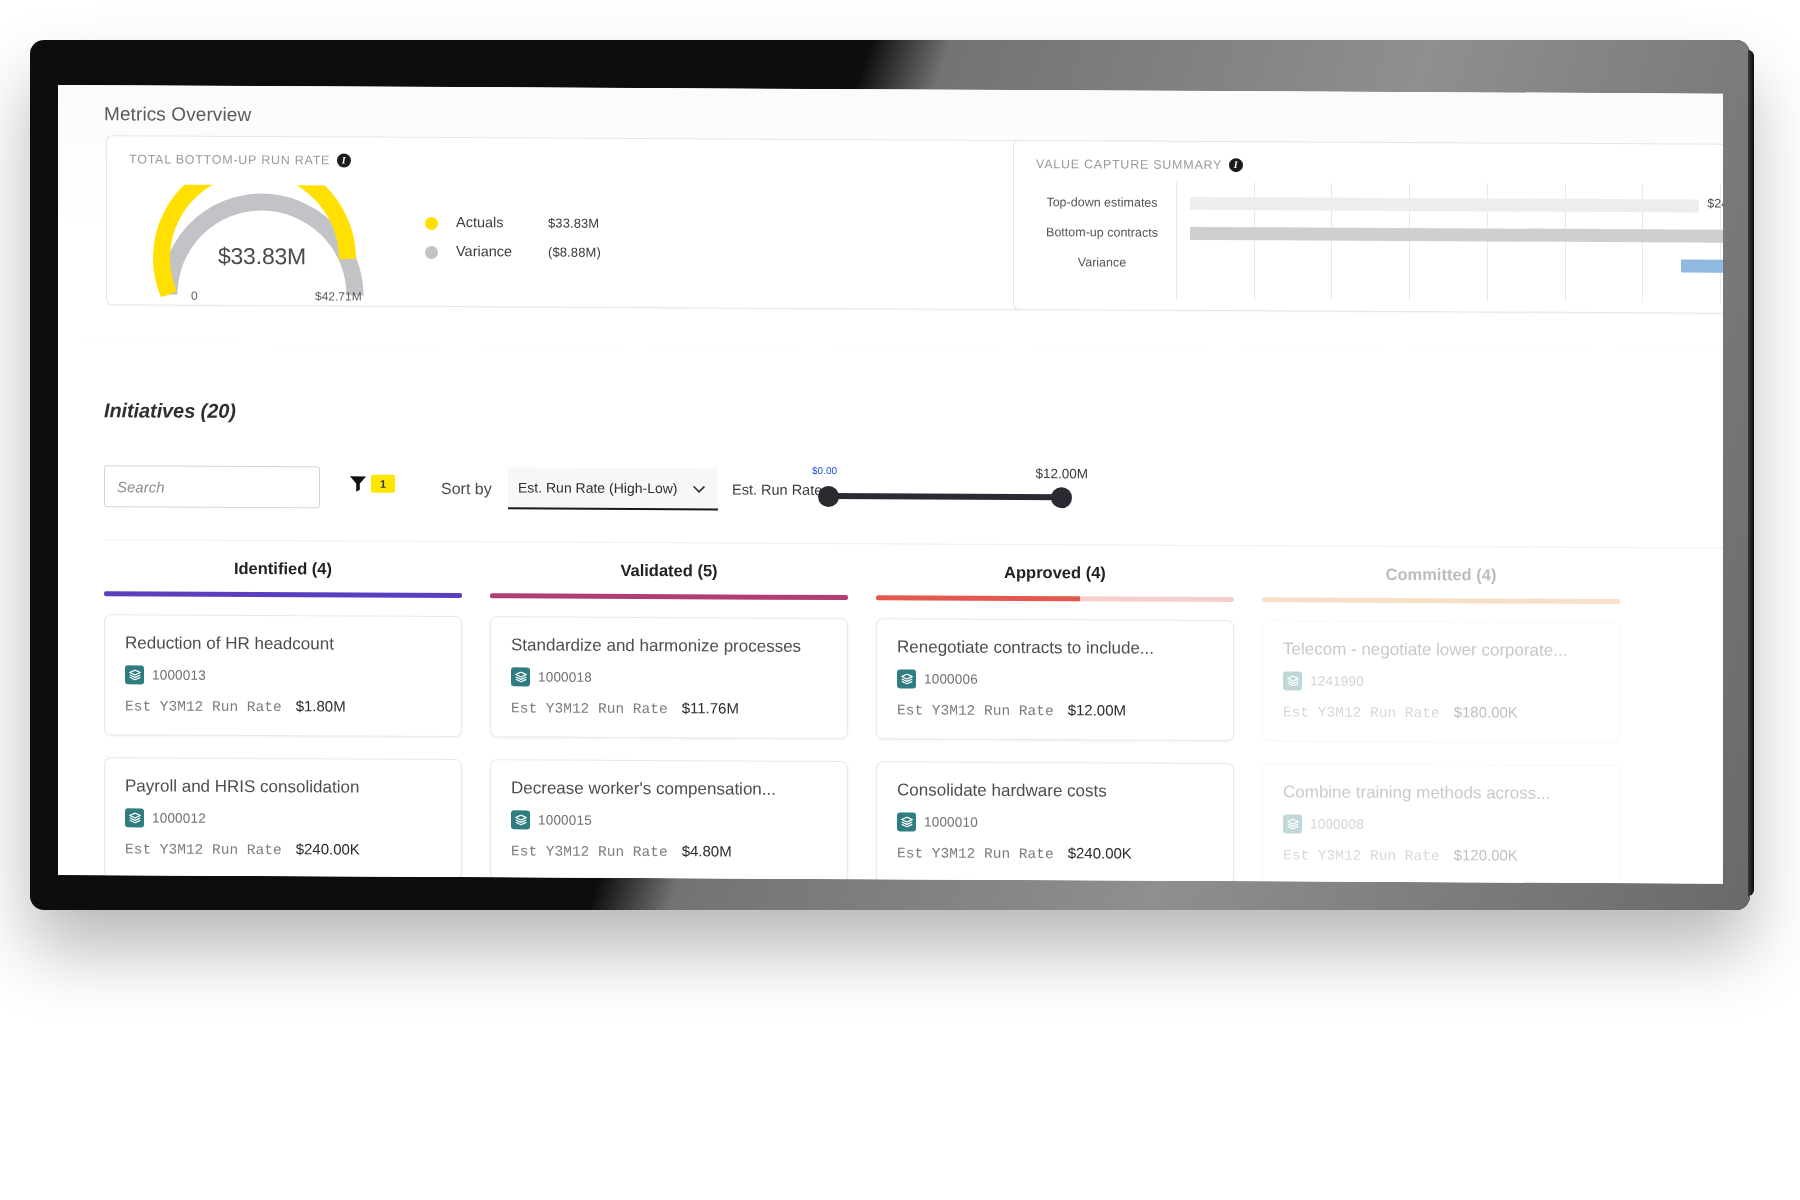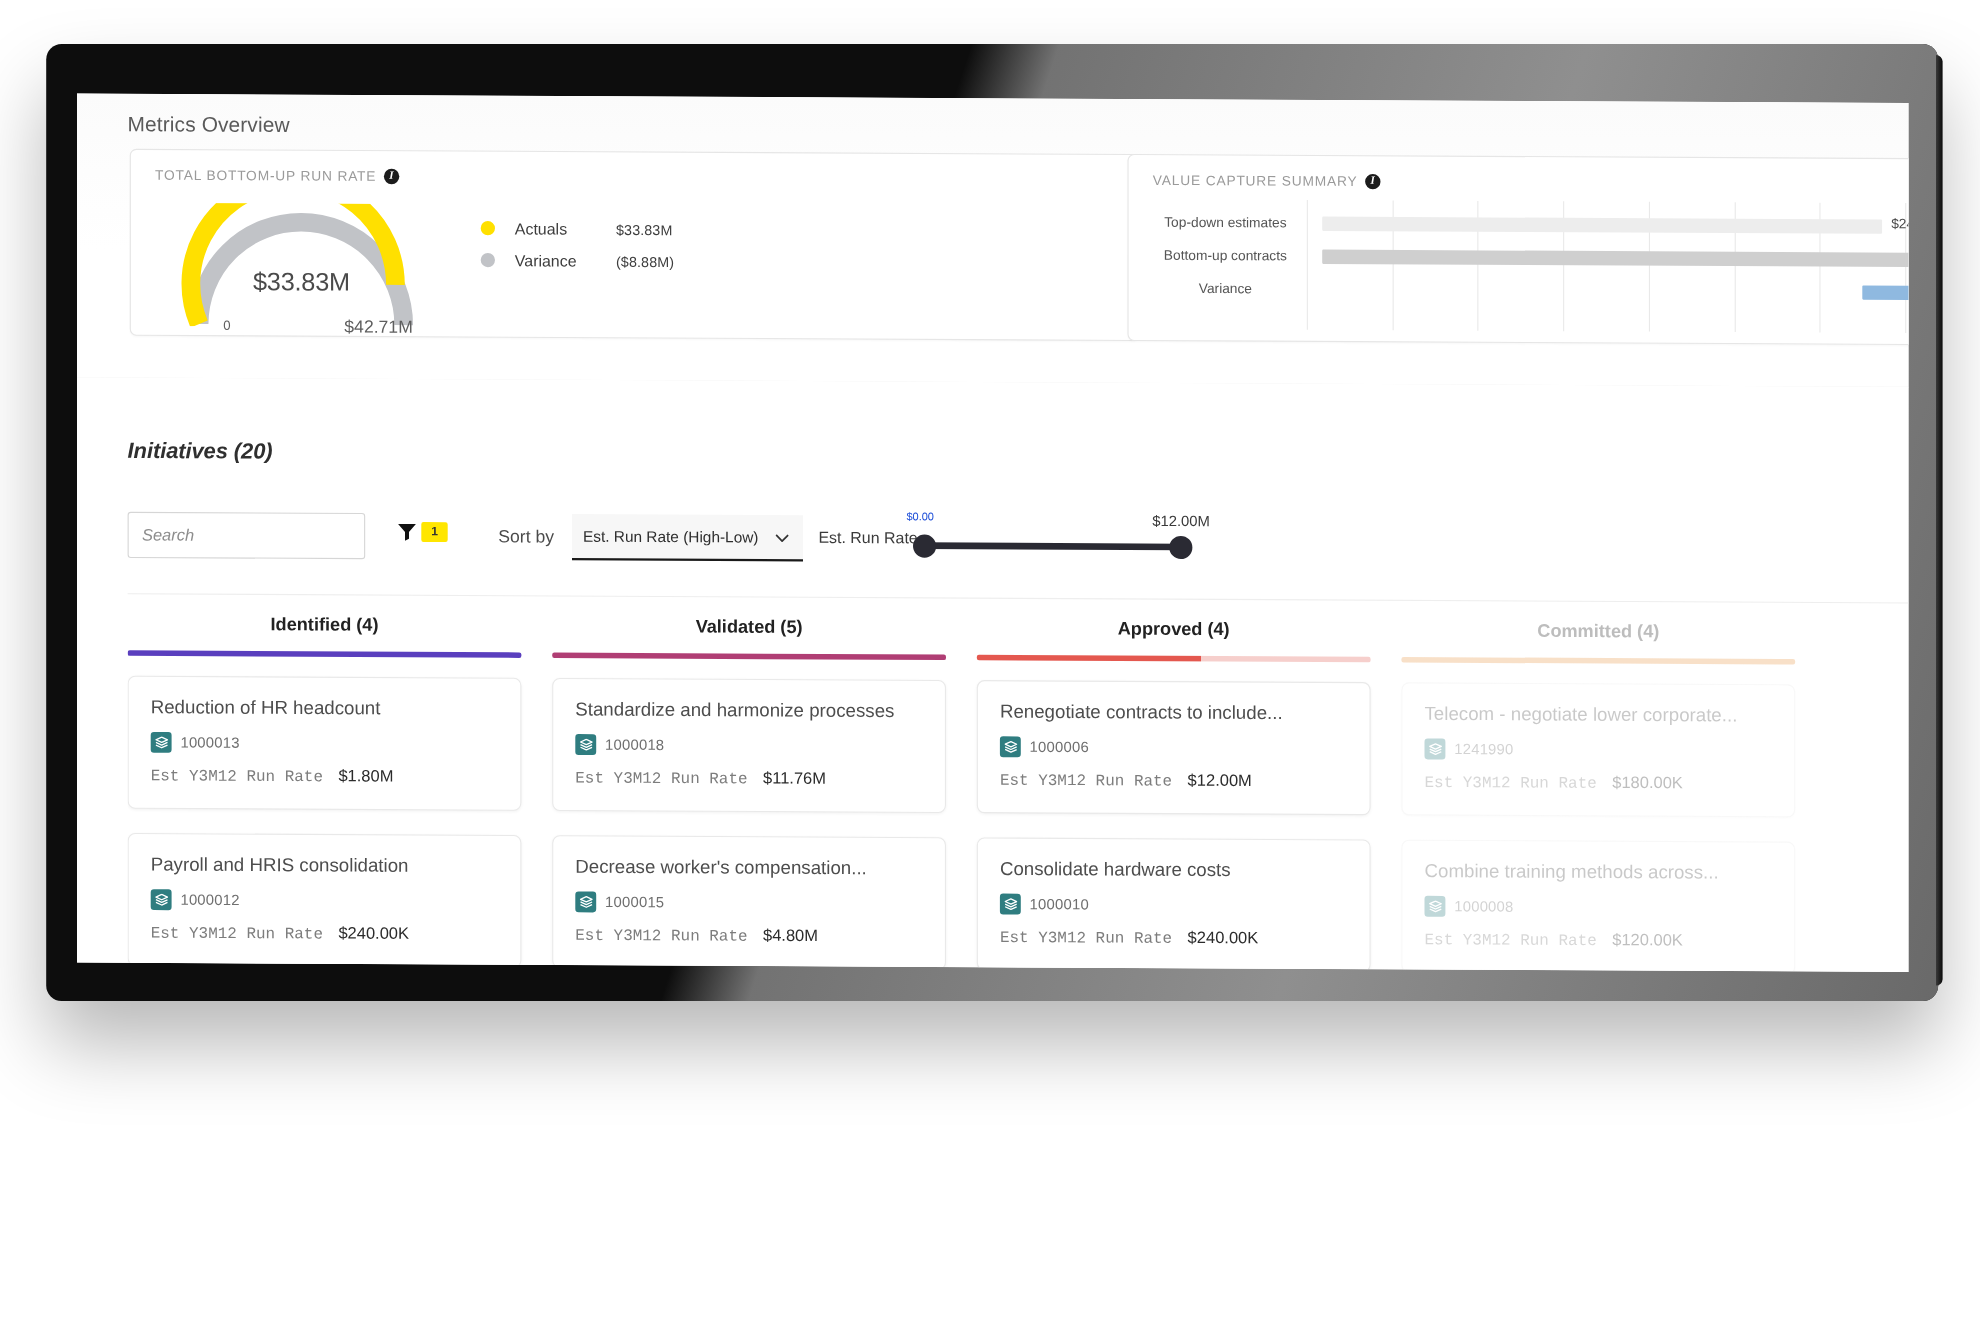--- a/index.html
+++ b/index.html
@@ -13,21 +13,20 @@
   }
 
   
   #device{
     position:absolute;
     left:30px; top:40px;
     width:1720px; height:870px;
     border-radius:14px;
     background:#0d0d0d;
     box-shadow:0 40px 70px rgba(0,0,0,.28);
-    margin-left:12px;
   }
   
   #bezel-sheen{
     position:absolute; inset:0;
     border-radius:14px;
     background:linear-gradient(108deg, rgba(13,13,13,0) 0%, rgba(13,13,13,0) 42%, rgba(120,120,120,.95) 46%, rgba(150,150,150,.95) 70%, rgba(110,110,110,.95) 100%);
     pointer-events:none;
   }
   #bezel-edge{
     position:absolute; right:-4px; top:10px; bottom:14px; width:6px;
@@ -87,25 +86,25 @@
   }
 
   
   #gauge-wrap{ position:absolute; left:30px; top:48px; width:270px; height:112px; }
   #gauge-svg{ position:absolute; left:10px; top:0; }
   #gauge-value{
     position:absolute; left:0; top:58px; width:250px; text-align:center;
     font-size:23px; color:#4a4a4a; letter-spacing:-.2px;
   }
   #gauge-min{ position:absolute; left:54px; top:104px; font-size:12px; color:#5e5e5e; }
-  #gauge-max{ position:absolute; left:164px; top:104px; font-size:16px; color:#5e5e5e; white-space:nowrap;}
+  #gauge-max{ position:absolute; left:178px; top:104px; font-size:12px; color:#5e5e5e; white-space:nowrap;}
 
   
   #legend{ position:absolute; left:318px; top:63px; }
-  .legend-row{ display:flex; align-items:flex-start; height:29px; }
+  .legend-row{ display:flex; align-items:flex-end; height:29px; }
   .legend-dot{ width:13px;height:13px;border-radius:50%; margin-right:18px; }
   .legend-name{ width:92px; font-size:14.5px; color:#3d3d3d; }
   .legend-val{ font-size:13px; color:#3d3d3d; letter-spacing:.1px;}
 
   
   #vcs-chart{ position:absolute; left:14px; top:46px; right:6px; height:110px; }
   .vcs-row{ position:relative; height:30px; display:flex; align-items:center; }
   .vcs-label{
     width:148px; text-align:center; padding-right:14px;
     font-size:12.5px; color:#555; white-space:nowrap;

